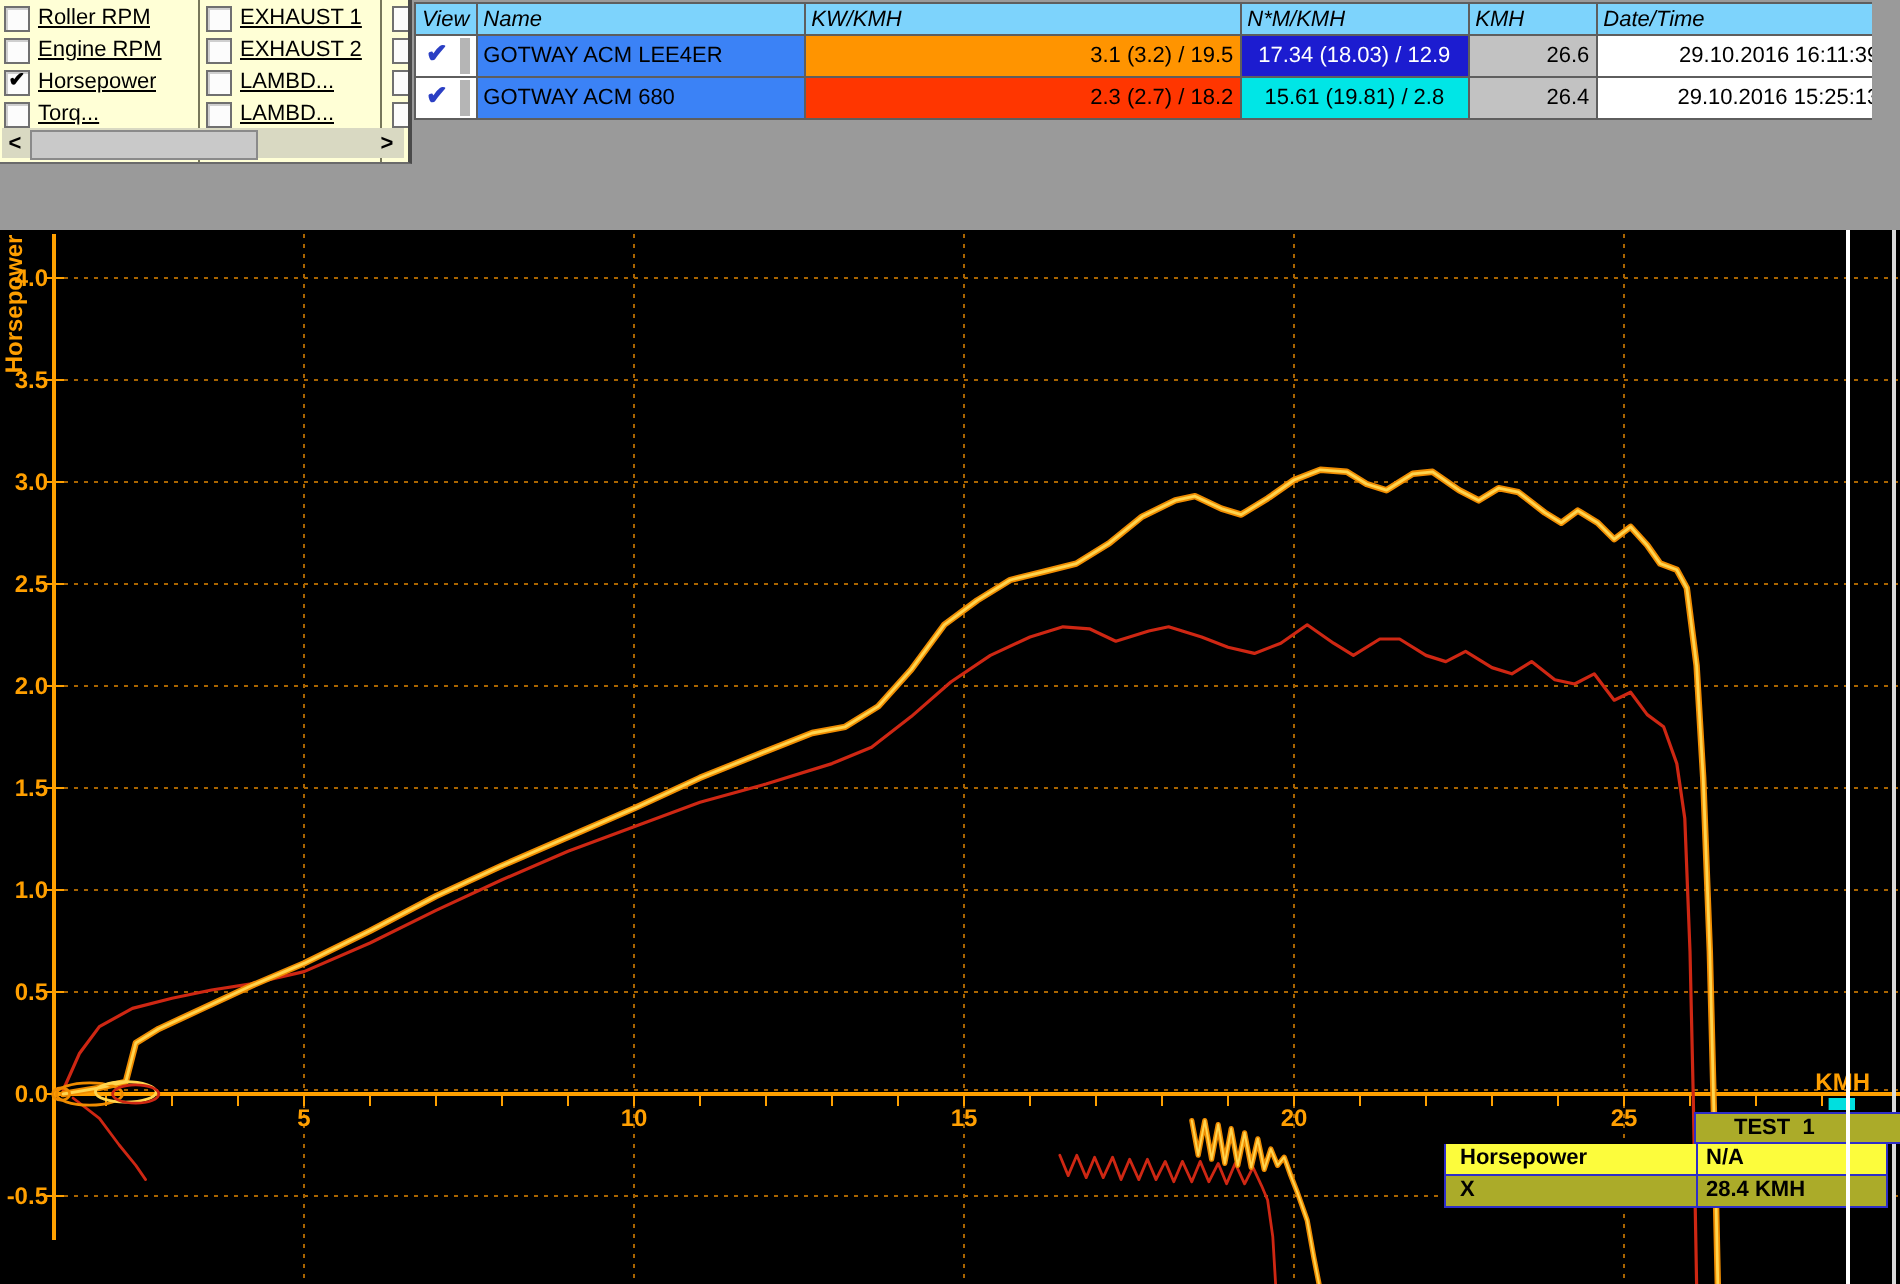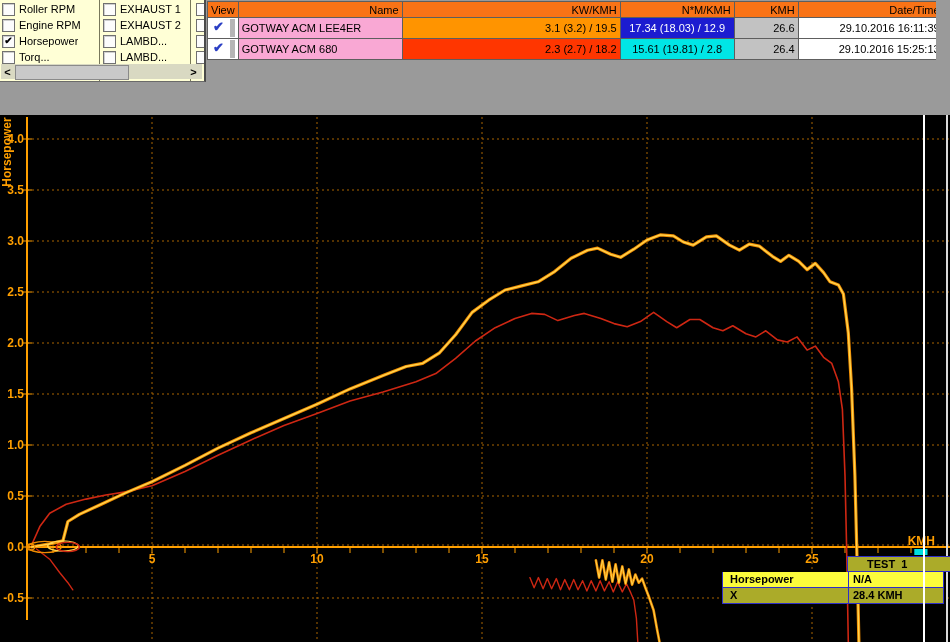--- a/index.html
+++ b/index.html
@@ -12,39 +12,39 @@
       background:#FFFFD6;border-right:2px solid #4a4a4a;border-bottom:1px solid #6a6a6a;
       overflow:hidden;}
   .sp-col{position:absolute;top:1px;}
   .sp-col0{left:2px;width:95px;}
   .sp-col1{left:103px;width:98px;}
   .sp-divider{position:absolute;top:0;width:1px;height:81px;background:#77775a;}
   .cb-row{height:16px;display:flex;align-items:center;white-space:nowrap;overflow:hidden;}
   .cb-box{width:11px;height:11px;background:#FCFCFC;border:1px solid #707070;
       box-shadow:inset 1px 1px 0 #cfcfcf;margin-right:4px;flex:0 0 auto;
       font-size:10px;line-height:10px;text-align:center;font-weight:bold;color:#000;}
-  .cb-label{overflow:hidden;text-overflow:ellipsis;}
+  .cb-label{overflow:hidden;text-overflow:ellipsis;text-decoration:underline;}
   .sp-stub{position:absolute;width:11px;height:11px;background:#FCFCFC;border:1px solid #707070;}
   .sp-hscroll{position:absolute;left:1px;top:64px;width:201px;height:15px;background:#D9D9C2;
       display:flex;align-items:center;}
   .sp-arrow{width:13px;text-align:center;font-weight:bold;font-size:11px;cursor:default;}
   .sp-thumb{position:absolute;left:14px;top:1px;width:112px;height:13px;background:#C9C9C9;
       border:1px solid #8a8a8a;}
   .sp-arrow.right{position:absolute;right:2px;}
   
   table.results{position:absolute;left:207px;top:1px;border-collapse:collapse;table-layout:fixed;
       background:#9A9A9A;}
   table.results td,table.results th{border:1px solid #5e5e5e;padding:0 3px;overflow:hidden;
       white-space:nowrap;font-weight:normal;font-size:11px;}
-  table.results th{background:#f97316;text-align:right;height:15px;}
+  table.results th{background:#7dd3fc;text-align:left;height:15px;font-style:italic;}
   table.results td{height:20px;}
   td.c-view{background:#FFFFFF;padding:0;}
   .vcheck{color:#2B3FC4;font-weight:bold;font-size:13px;padding-left:2px;}
   .vstrip{display:inline-block;width:5px;height:18px;background:#B5B5B5;float:right;}
-  td.c-name{background:#f9a8d4;}
+  td.c-name{background:#3b82f6;}
   td.c-kw{text-align:right;}
   td.c-nm{text-align:center;font-weight:normal;}
   td.c-kmh{background:#C2C2C2;text-align:right;}
   td.c-dt{background:#FFFFFF;text-align:right;}
   .right-strip{position:absolute;right:0;top:0;width:14px;height:88px;background:#9A9A9A;}
   
   .tabbar{position:absolute;left:0;top:88px;width:950px;height:27px;background:#D6D3CE;
       border-bottom:1px solid #9a9a9a;}
   .tab{position:relative;display:inline-block;margin-top:5px;margin-left:1px;padding:3px 9px 4px 9px;
       background:#D6D3CE;border-left:1px solid #FFFFFF;border-top:1px solid #FFFFFF;

